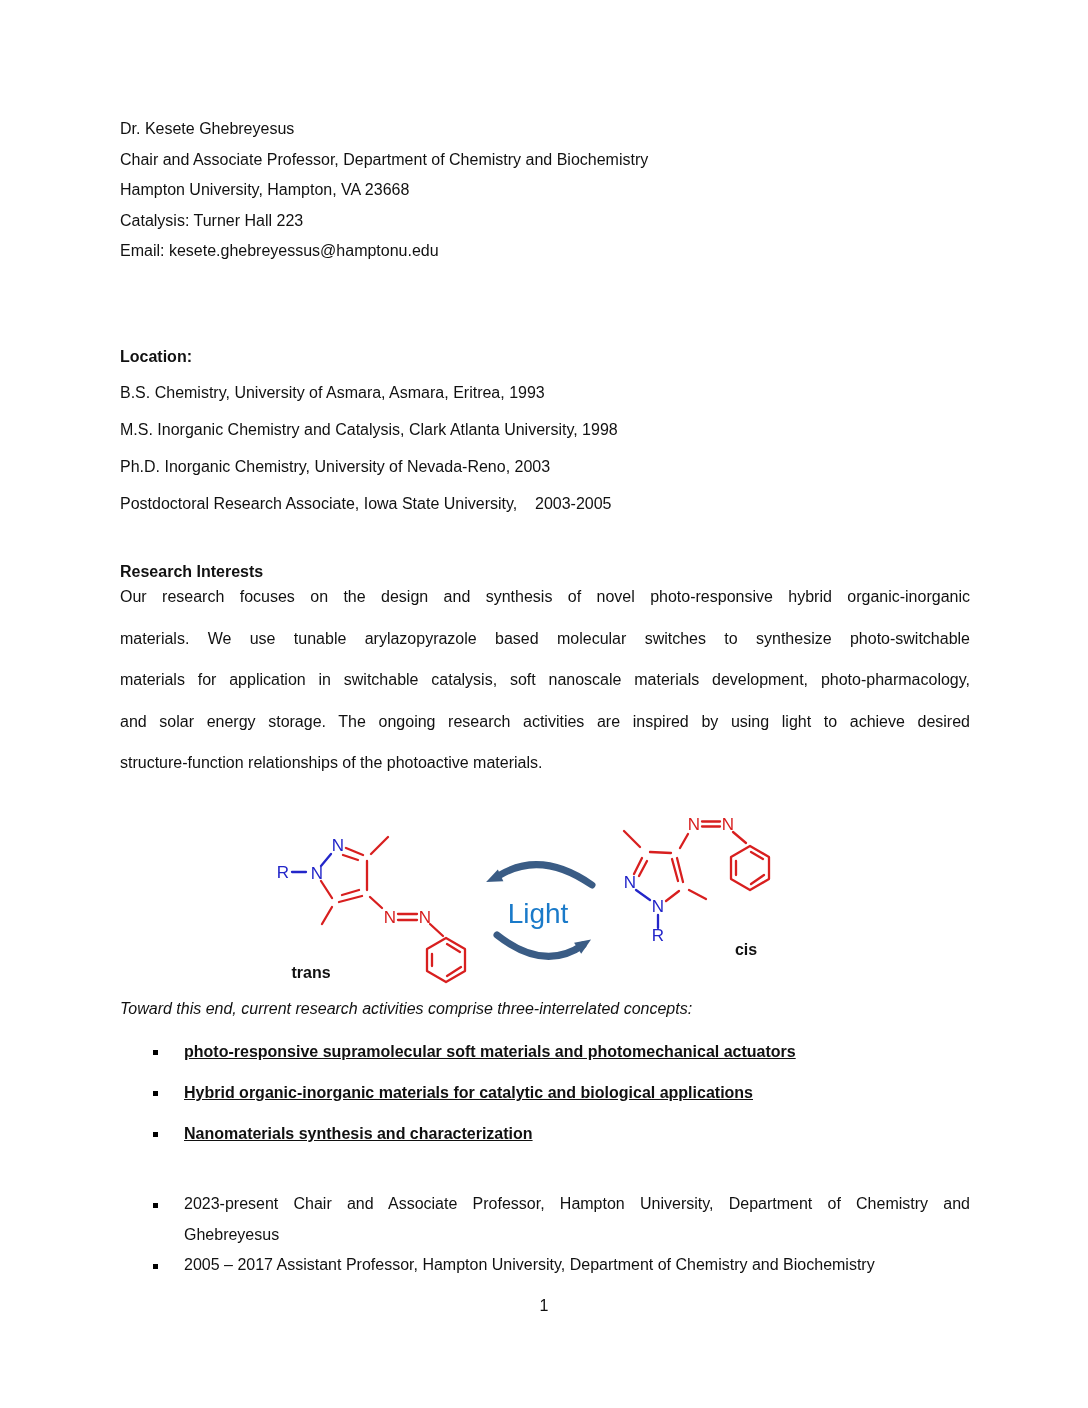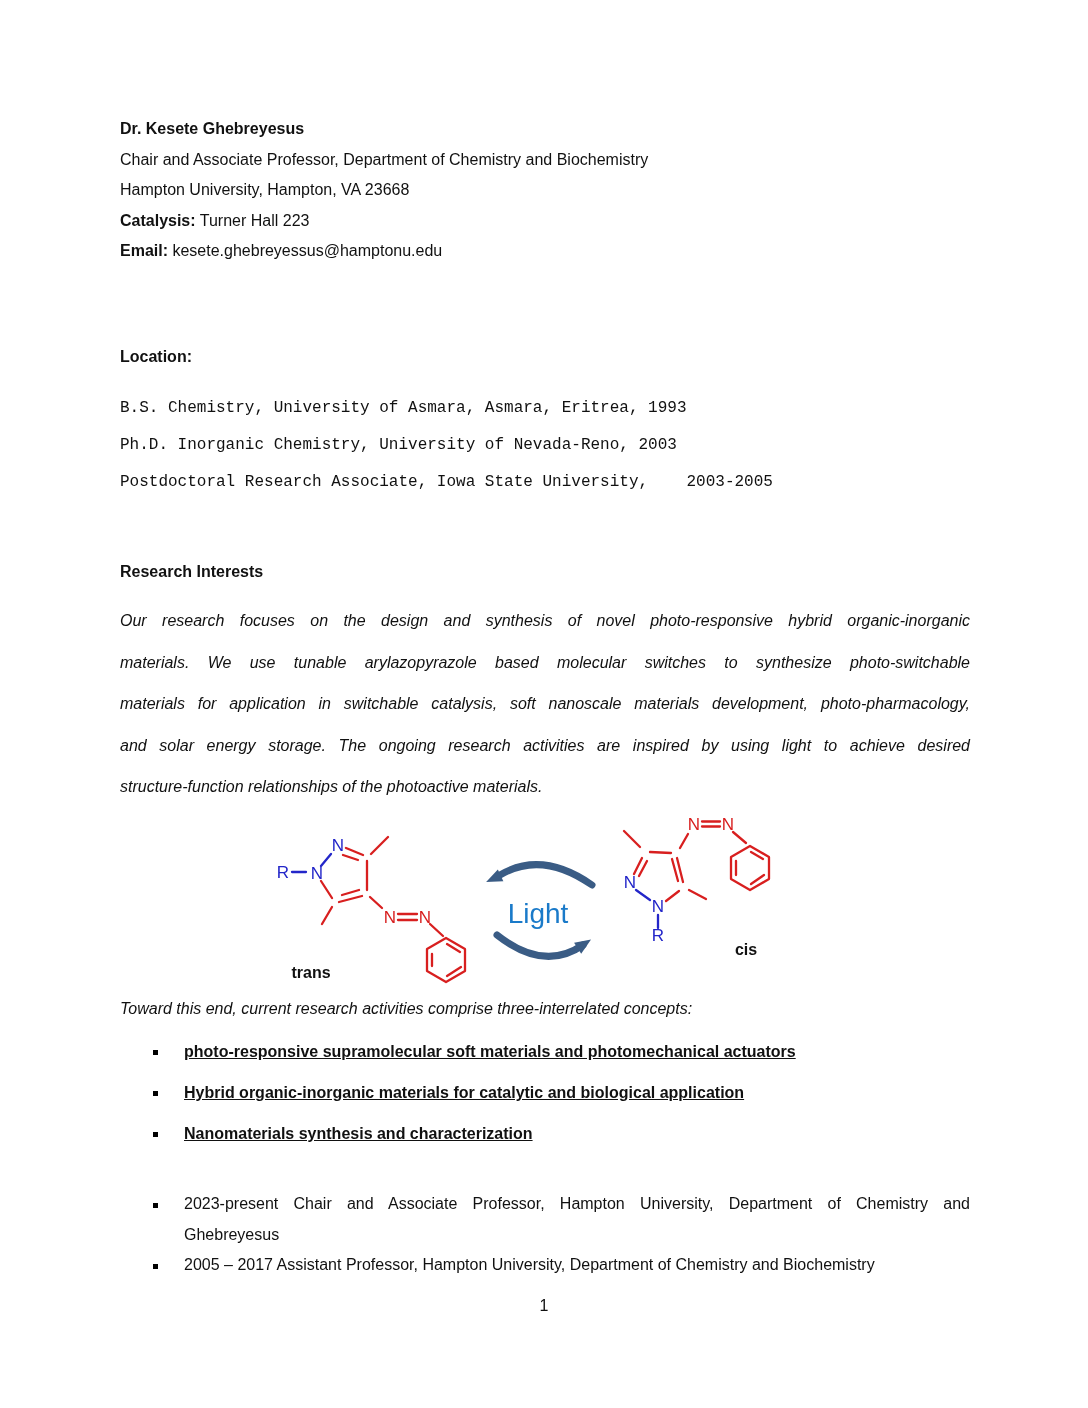--- a/index.html
+++ b/index.html
@@ -12,27 +12,27 @@
   html,body{margin:0;padding:0;background:#ffffff;}
   .page{
     position:relative;
     width:1088px;height:1408px;
     background:#ffffff;
     font-family:"Liberation Sans","DejaVu Sans",sans-serif;
     font-size:16px;color:var(--ink);
     overflow:hidden;
   }
   .blk{position:absolute;left:120px;width:850px;}
-  .b{font-weight:bold;}
+  .b{font-weight:normal;}
   .contact{top:114px;line-height:30.6px;}
   .edu-head{top:342px;line-height:30.6px;font-weight:bold;}
-  .edu-list{top:390px;line-height:37px;font-family:Liberation Mono, monospace;}
+  .edu-list{top:374px;line-height:37px;}
   .edu-list div{white-space:pre-wrap;}
   .ri-head{top:557px;line-height:30.6px;font-weight:bold;}
-  .ri-para{top:600px;line-height:41.5px;font-style:italic;}
+  .ri-para{top:576px;line-height:41.5px;}
   .jl{text-align:justify;text-align-last:justify;}
   .toward{top:994px;line-height:30.6px;font-style:italic;}
   .concepts{top:1031px;line-height:41px;text-decoration:underline;}
   .pe-head{top:1156px;line-height:30.6px;font-weight:bold;}
   .pe-list{top:1189px;line-height:30.7px;}
   .li{position:relative;padding-left:64px;}
   .sq{position:absolute;left:33px;width:5px;height:5px;background:#000;}
   .concepts .sq{top:19px;}
   .pe-list .sq{top:14px;}
   .concepts .li{font-weight:bold;}
@@ -62,20 +62,21 @@
     <div class="b">Dr. Kesete Ghebreyesus</div>
     <div>Chair and Associate Professor, Department of Chemistry and Biochemistry</div>
     <div>Hampton University, Hampton, VA 23668</div>
     <div><span class="b">Catalysis:</span><span> Turner Hall 223</span></div>
     <div><span class="b">Email:</span><span> kesete.ghebreyessus@hamptonu.edu</span></div>
   </div>
 
   <div class="blk edu-head">Location:</div>
   <div class="blk edu-list">
     <div>B.S. Chemistry, University of Asmara, Asmara, Eritrea, 1993</div>
+    <div>M.S. Inorganic Chemistry and Catalysis, Clark Atlanta University, 1998</div>
     <div>Ph.D. Inorganic Chemistry, University of Nevada-Reno, 2003</div>
     <div>Postdoctoral Research Associate, Iowa State University,    2003-2005</div>
   </div>
 
   <div class="blk ri-head">Research Interests</div>
   <div class="blk ri-para">
     <div class="jl">Our research focuses on the design and synthesis of novel photo-responsive hybrid organic-inorganic</div>
     <div class="jl">materials. We use tunable arylazopyrazole based molecular switches to synthesize photo-switchable</div>
     <div class="jl">materials for application in switchable catalysis, soft nanoscale materials development, photo-pharmacology,</div>
     <div class="jl">and solar energy storage. The ongoing research activities are inspired by using light to achieve desired</div>
@@ -144,21 +145,21 @@
       <text class="atom redt" x="454" y="35">N</text>
       <text class="atom redt" x="488" y="35">N</text>
       <text class="iso" x="506" y="160">cis</text>
     </g>
   </svg>
 
   <div class="blk toward">Toward this end, current research activities comprise three-interrelated concepts:</div>
 
   <div class="blk concepts">
     <div class="li"><span class="sq"></span><span>photo-responsive supramolecular soft materials and photomechanical actuators</span></div>
-    <div class="li"><span class="sq"></span><span>Hybrid organic-inorganic materials for catalytic and biological application</span></div>
+    <div class="li"><span class="sq"></span><span>Hybrid organic-inorganic materials for catalytic and biological applications</span></div>
     <div class="li"><span class="sq"></span><span>Nanomaterials synthesis and characterization</span></div>
   </div>
 
   <div class="blk pe-list">
     <div class="li">
       <span class="sq"></span>
       <div class="jl">2023-present Chair and Associate Professor, Hampton University, Department of Chemistry and</div>
       <div>Ghebreyesus</div>
     </div>
     <div class="li">

